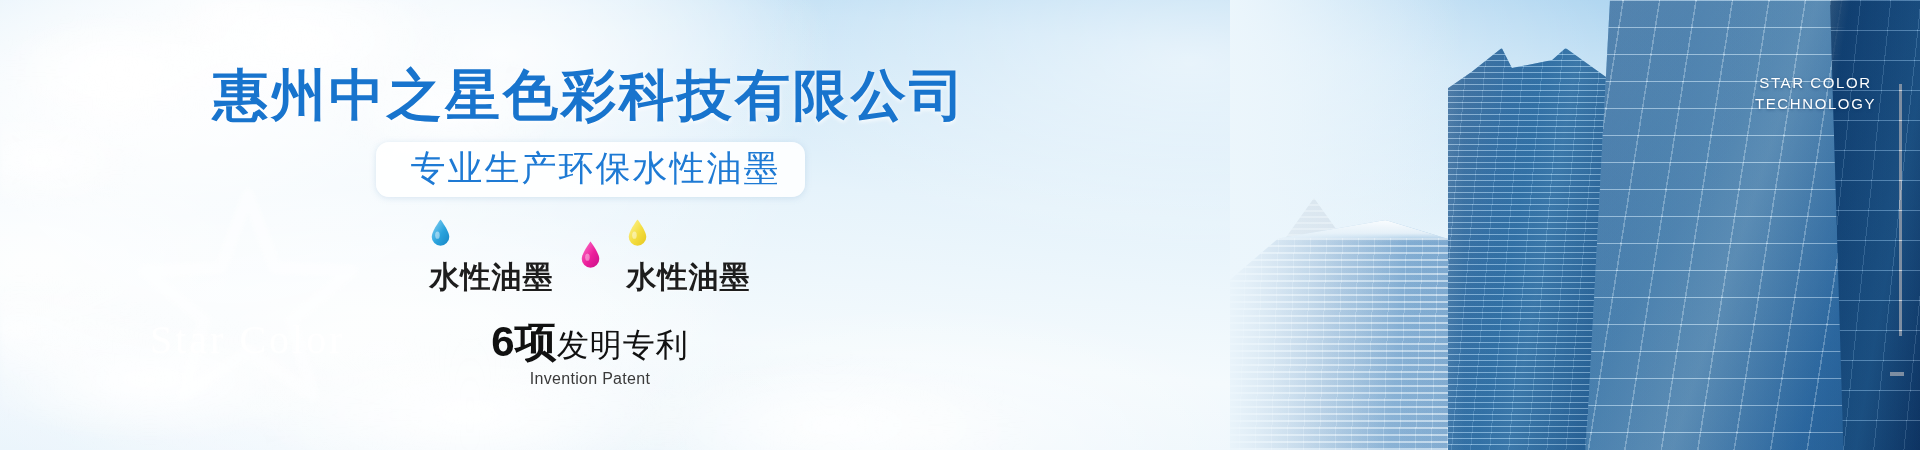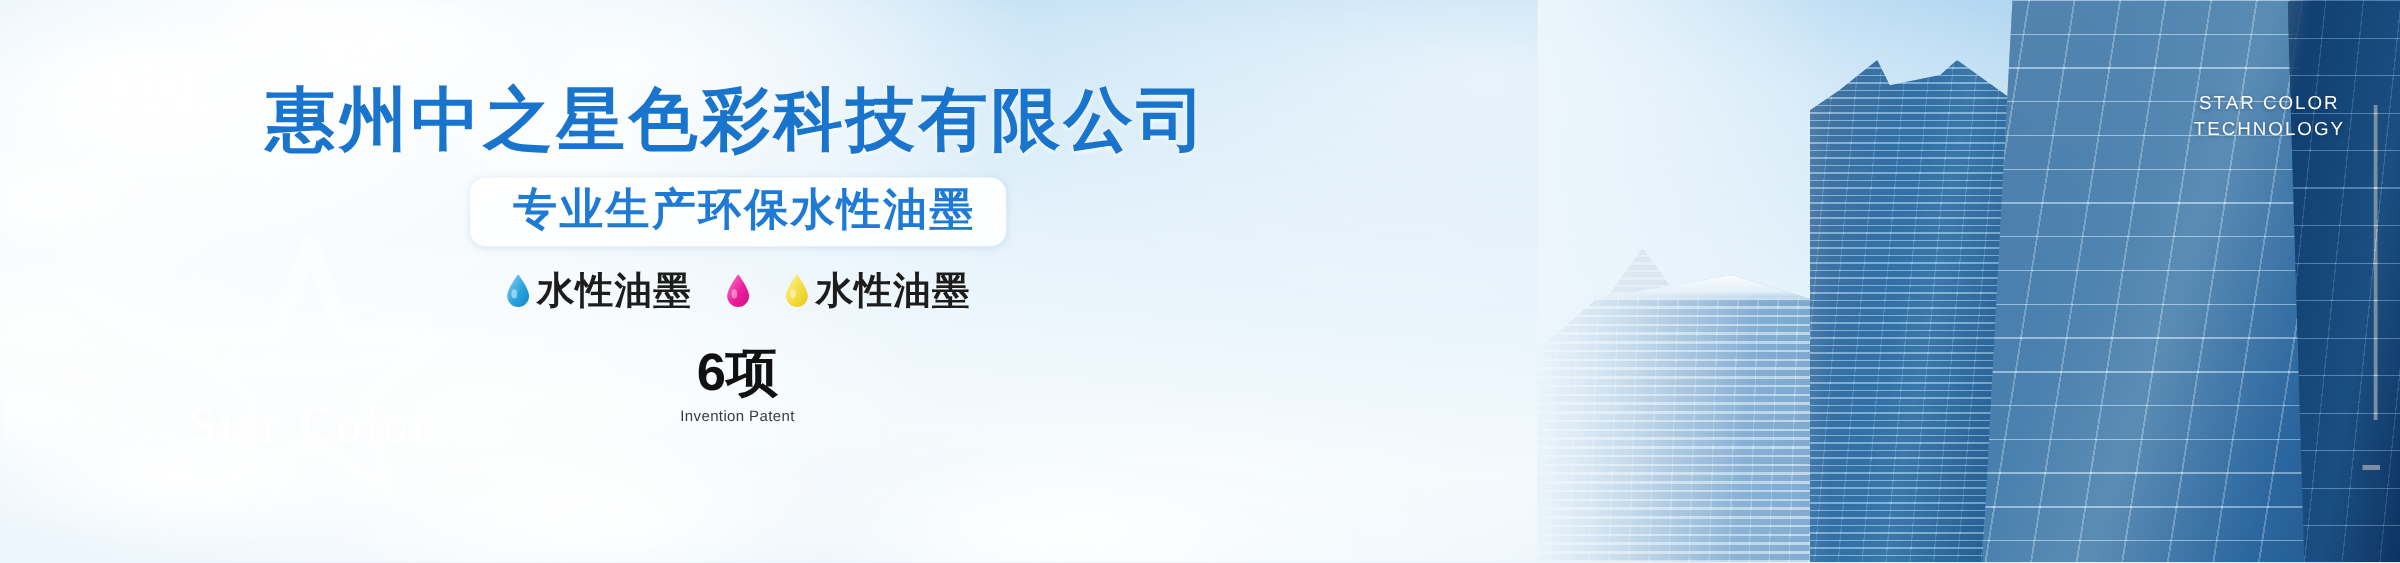--- a/index.html
+++ b/index.html
@@ -179,49 +179,49 @@
   }
 
   .pill {
     margin-top:19px;
     background:rgba(255,255,255,.88);
     border-radius:13px;
     padding:7px 24px 10px;
     box-shadow:0 1px 6px rgba(120,165,205,.25);
   }
   .pill-text {
-    font-size:35px; font-weight:bold; line-height:1.08;
+    font-size:35px; font-weight:normal; line-height:1.08;
     color:#1e7ad4; letter-spacing:2px; white-space:nowrap;margin-left:11px;
   }
 
   .features {
     margin-top:21px;
     display:flex; align-items:center; gap:26px;
   }
-  .feature { display:flex; gap:5px; }
+  .feature { display:flex; gap:15px;flex-direction:column; }
   .drop { width:21px; height:29px; display:block; flex:0 0 auto; }
   .feature-label {
     font-size:30px; font-weight:bold; color:#1d1d1d;
     letter-spacing:1px; line-height:1; white-space:nowrap;
     text-shadow:0 1px 2px rgba(255,255,255,.7);
   }
 
   .badges {
     margin-top:29px;
     display:flex; align-items:flex-start; gap:42px;
   }
   .badge { text-align:center; }
   .badge-main {
     display:flex; align-items:baseline; justify-content:center;
     color:#111111; line-height:1; white-space:nowrap;
   }
   .badge-strong { font-size:42px; font-weight:bold; letter-spacing:0px; }
   .badge-rest  { font-size:32px; font-weight:500; letter-spacing:1px; }
   .badge-en {
-    margin-top:7px; font-size:12px; color:#3a3a3a;
+    margin-top:7px; font-size:16px; color:#3a3a3a;
     letter-spacing:.3px; white-space:nowrap;
   }
 </style>
 </head>
 <body>
 
 <div class="banner">
 
   <div class="sky"></div>
   <div class="cloud-hi"></div>
@@ -305,20 +305,21 @@
         <span class="feature-label">水性油墨</span>
       </div>
 
     </div>
 
     <div class="badges">
 
       <div class="badge">
         <div class="badge-main">
           <span class="badge-strong">6项</span>
+          <span class="badge-rest">发明专利</span>
         </div>
         <div class="badge-en">Invention Patent</div>
       </div>
 
 
     </div>
 
   </div>
 </div>
 

